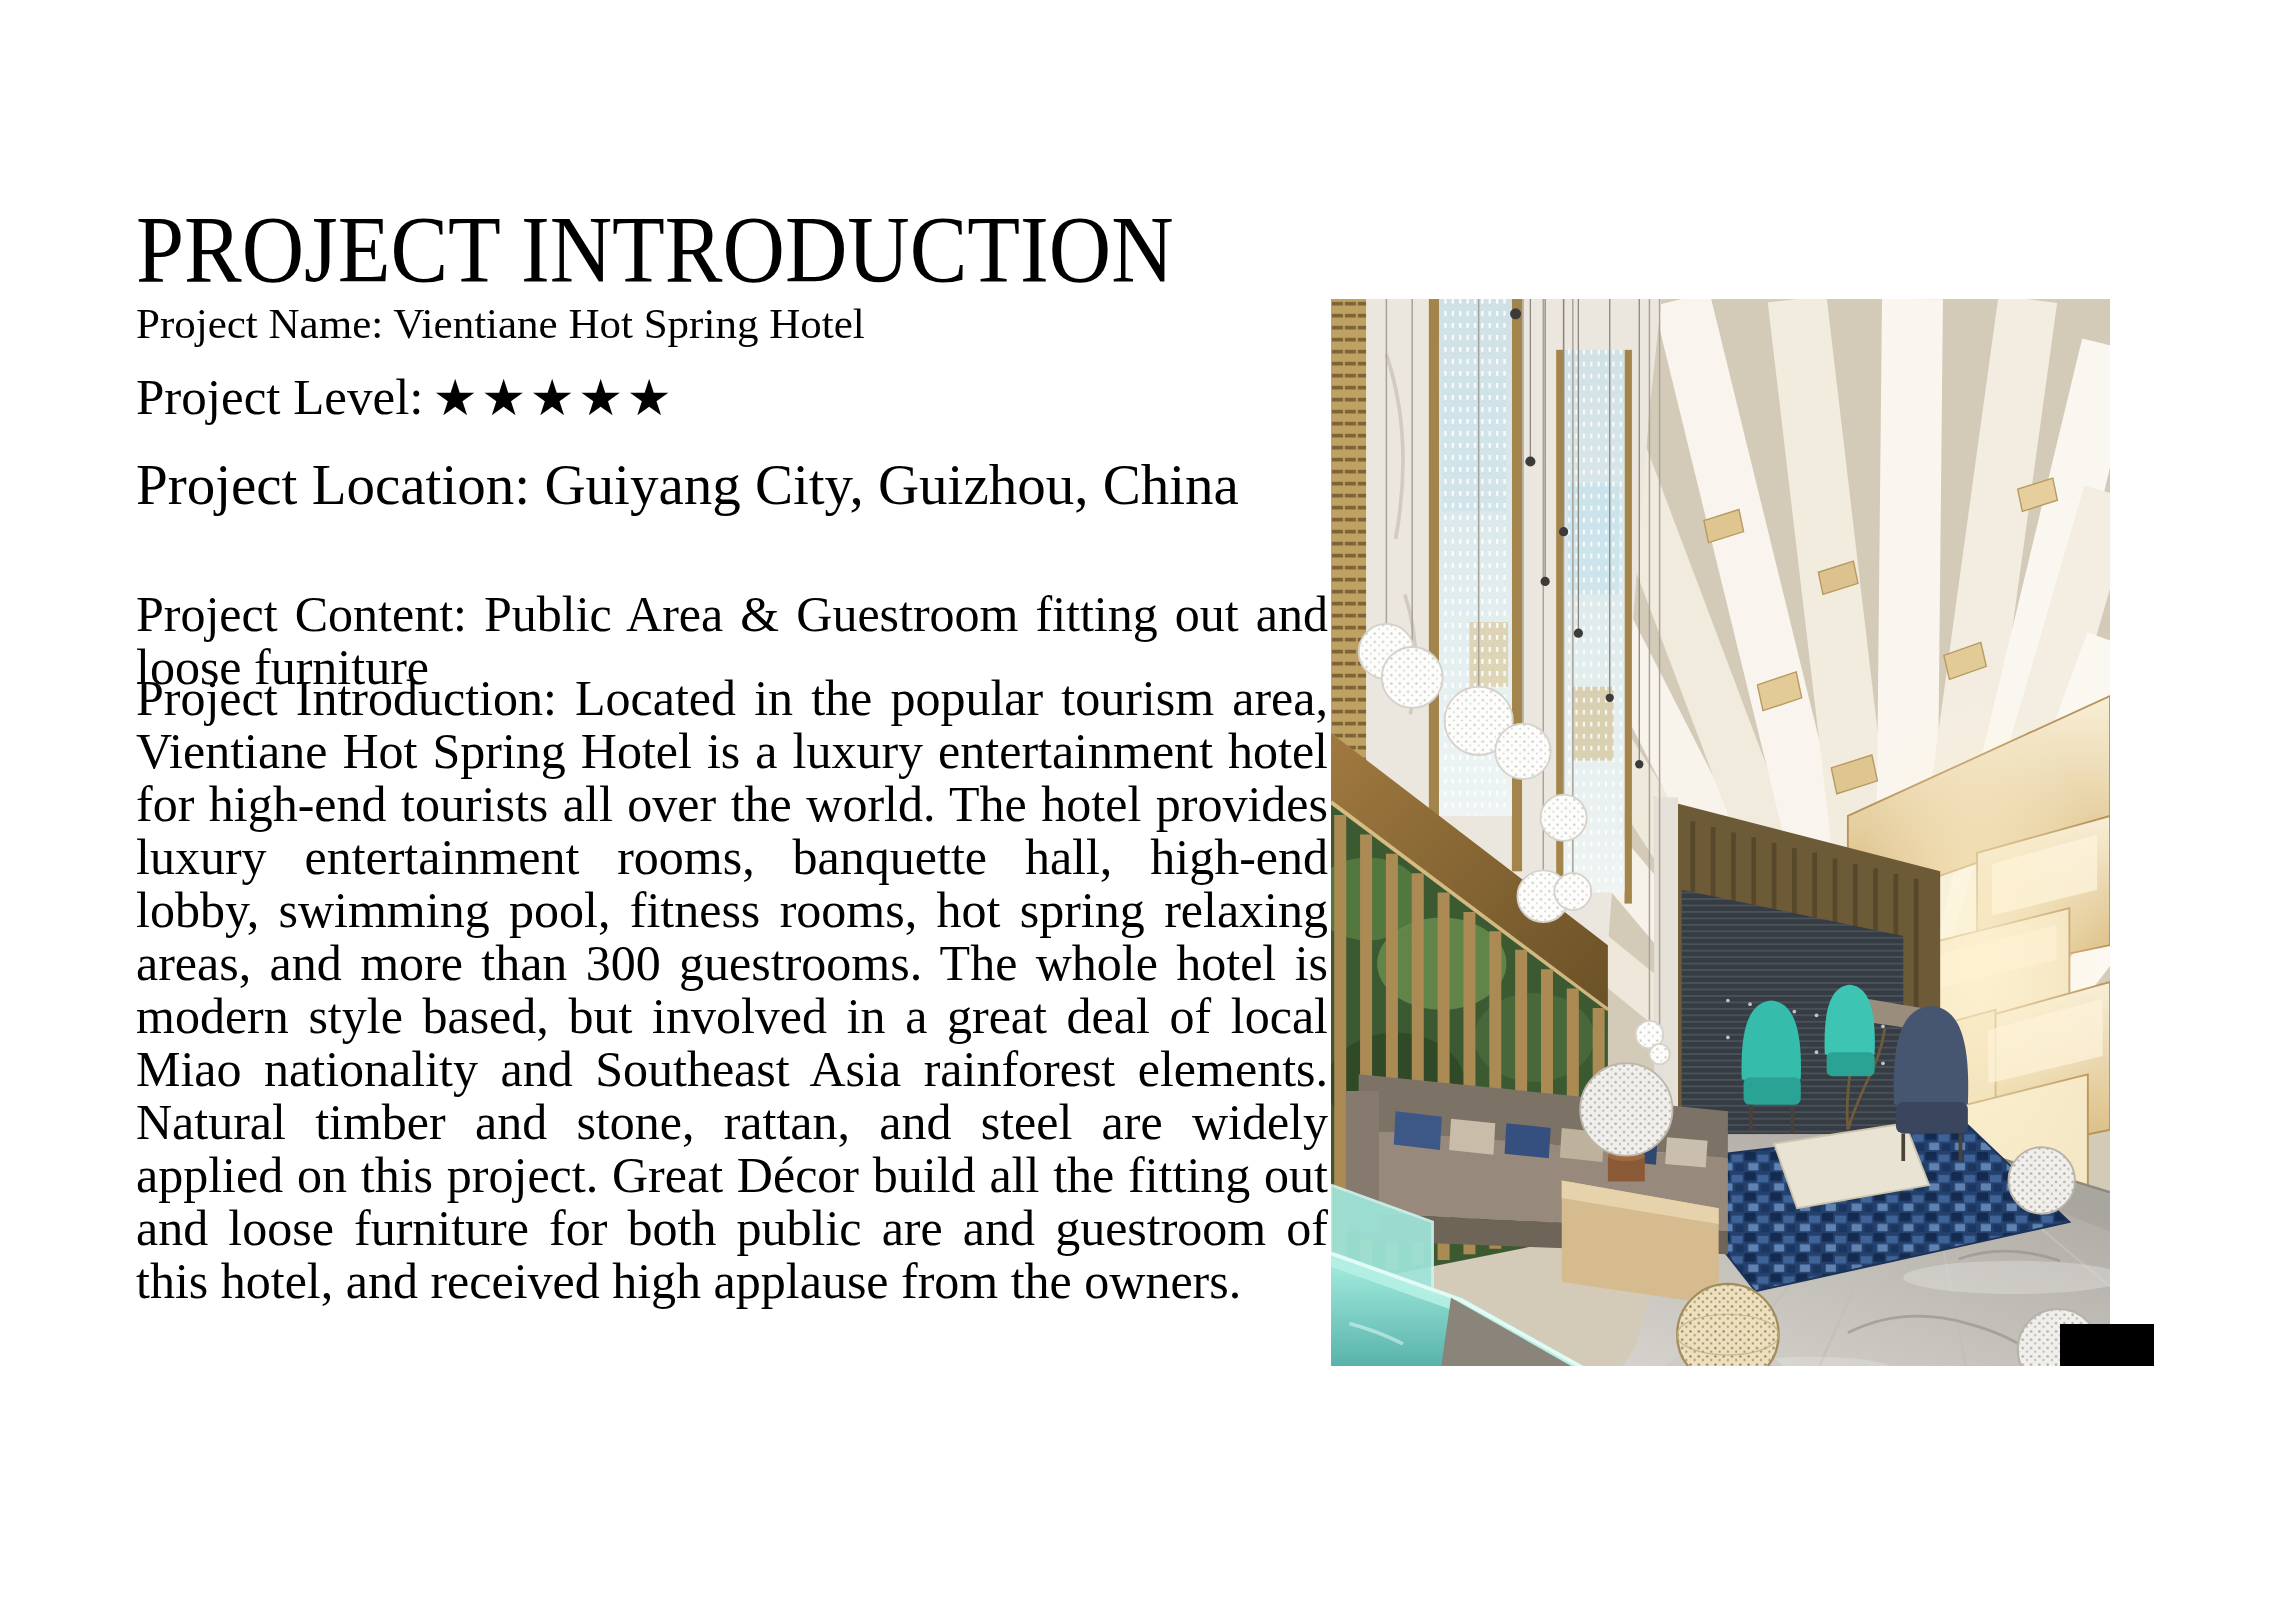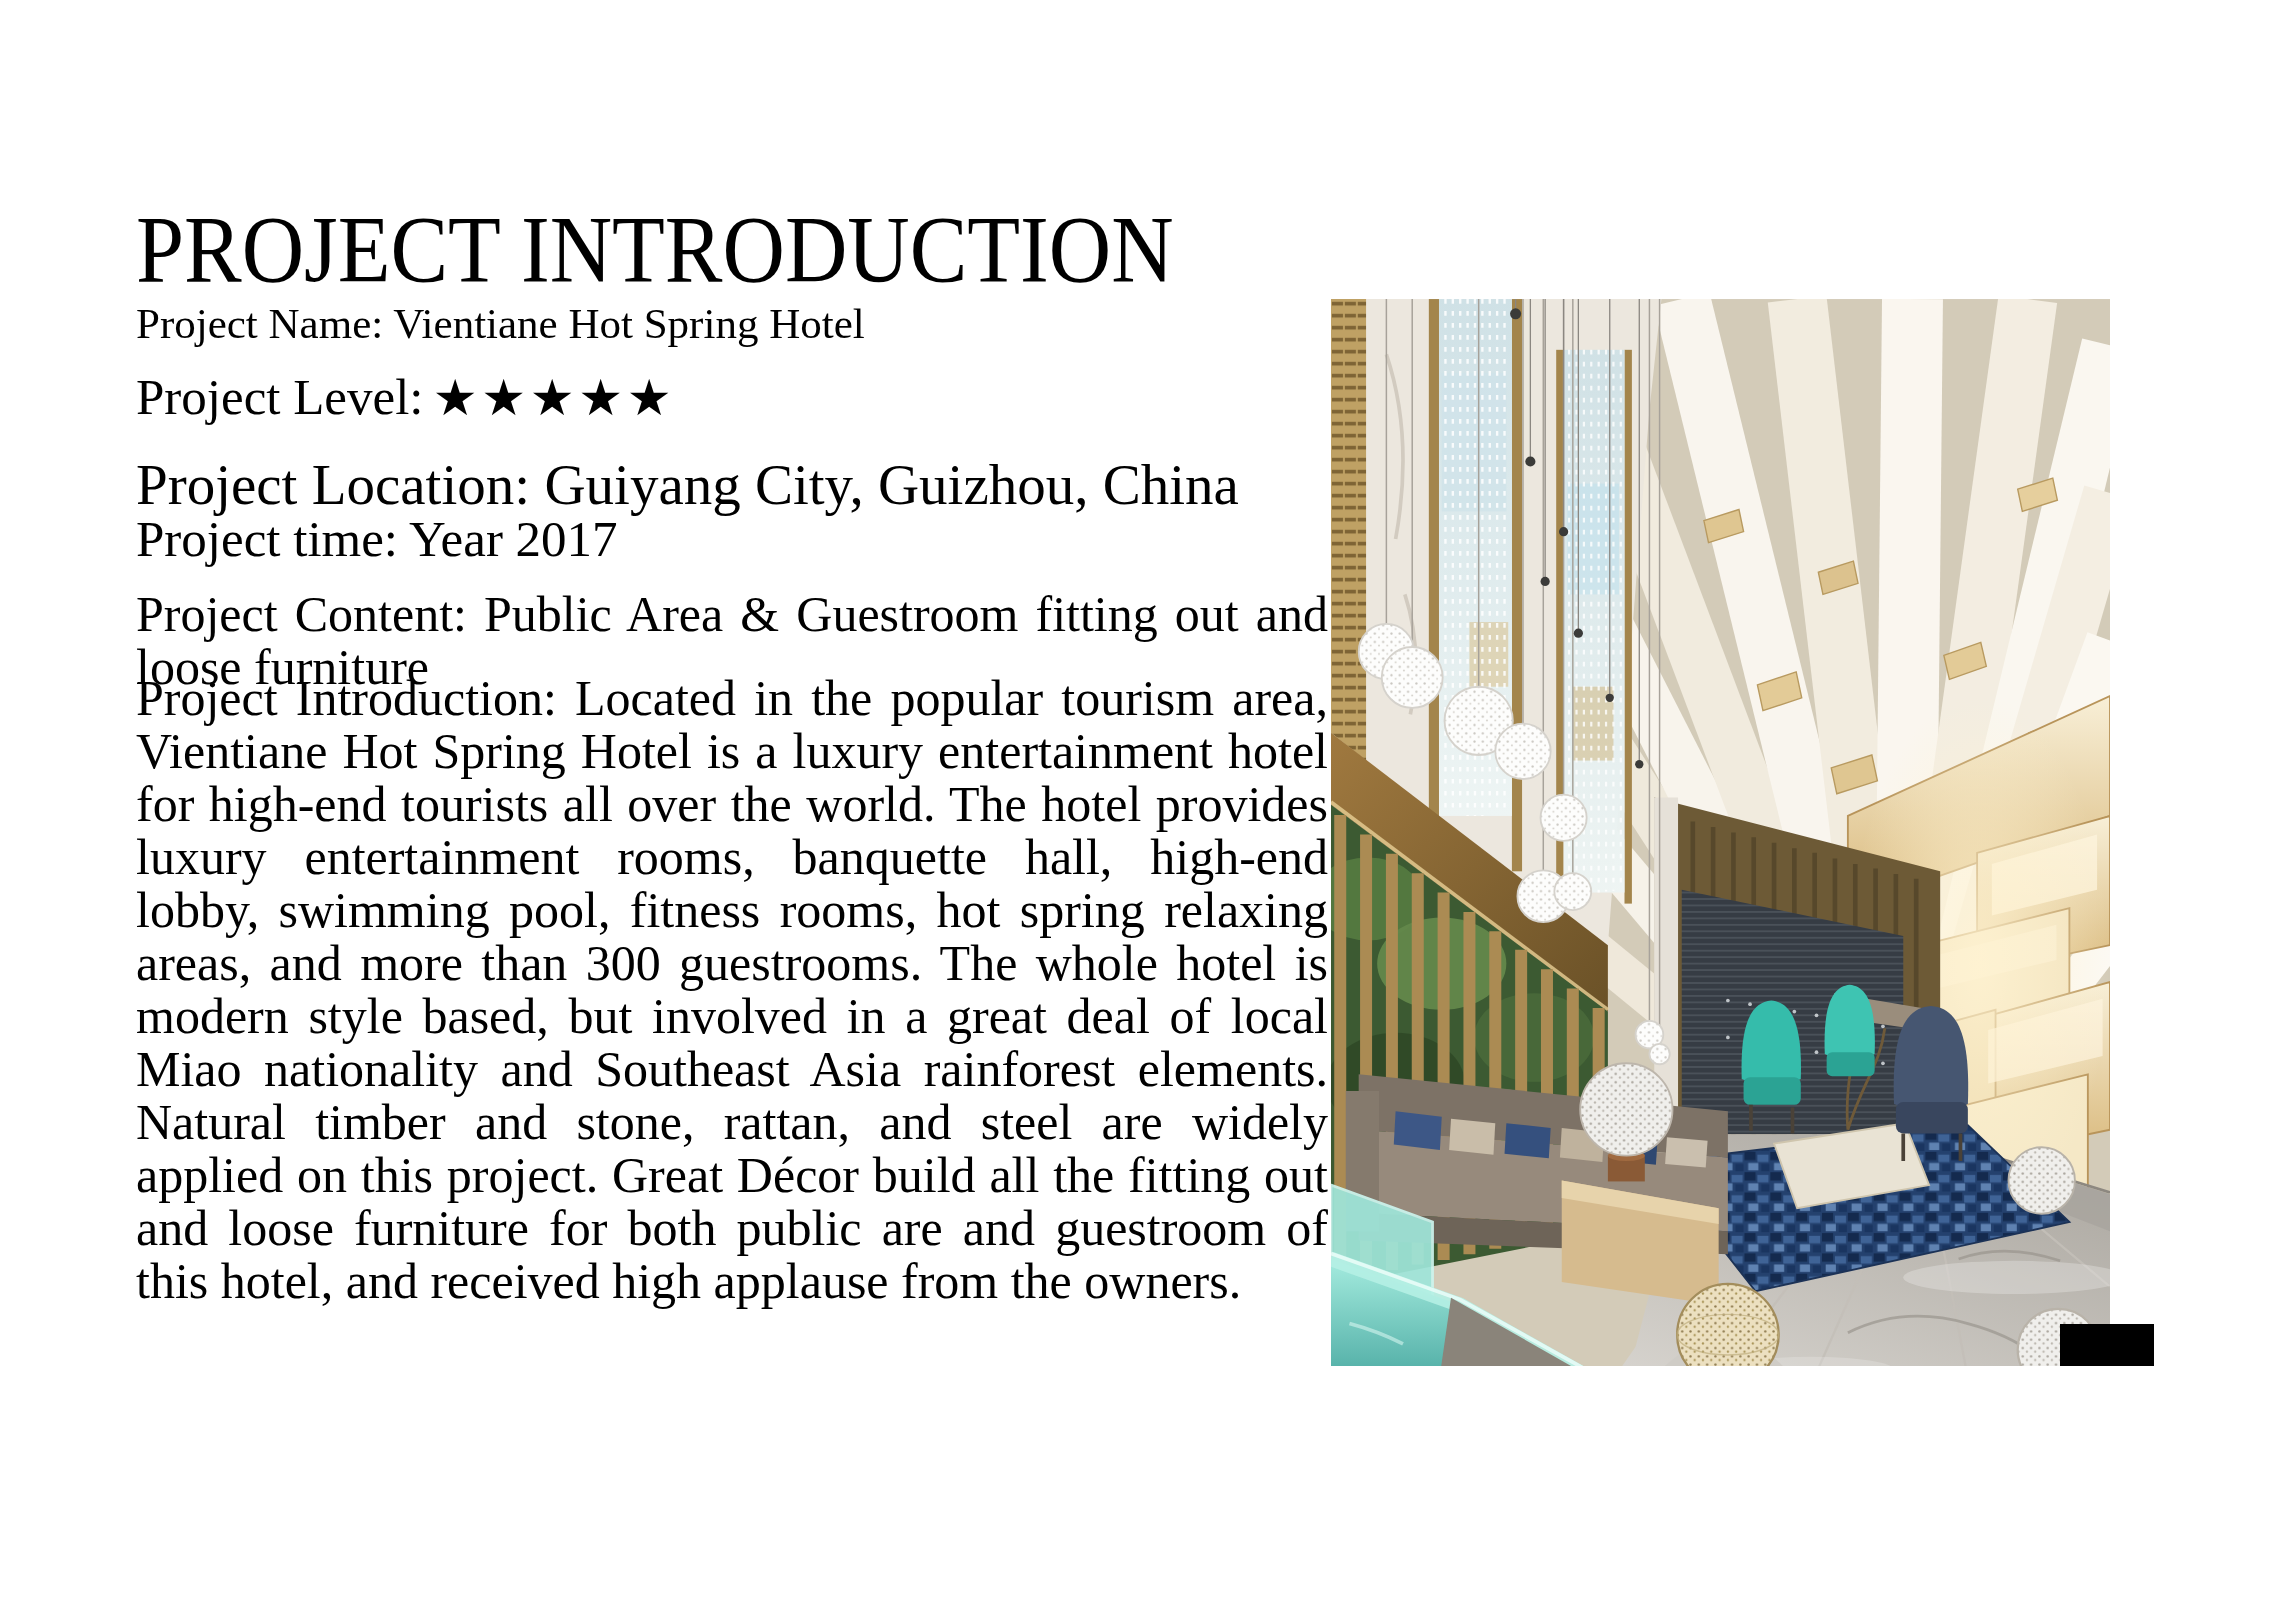--- a/index.html
+++ b/index.html
@@ -36,21 +36,20 @@
 <div class="page">
 
   <h1 class="page-title">PROJECT INTRODUCTION</h1>
 
   <div class="detail d-name">Project Name: Vientiane Hot Spring Hotel</div>
 
   <div class="detail d-level"><span>Project Level:</span><span class="stars">★★★★★</span></div>
 
   <div class="detail d-location">Project Location: Guiyang City, Guizhou, China</div>
 
-  <div class="detail d-time">Project time: Year 2017</div>
 
   <div class="para p-content">Project Content: Public Area &amp; Guestroom fitting out and loose furniture</div>
 
   <div class="para p-intro">Project Introduction: Located in the popular tourism area, Vientiane Hot Spring Hotel is a luxury entertainment hotel for high-end tourists all over the world. The hotel provides luxury entertainment rooms, banquette hall, high-end lobby, swimming pool, fitness rooms, hot spring relaxing areas, and more than 300 guestrooms. The whole hotel is modern style based, but involved in a great deal of local Miao nationality and Southeast Asia rainforest elements. Natural timber and stone, rattan, and steel are widely applied on this project. Great Décor build all the fitting out and loose furniture for both public are and guestroom of this hotel, and received high applause from the owners.</div>
 
   <div class="photo-frame">
     <svg viewBox="0 0 844 1222" xmlns="http://www.w3.org/2000/svg">
       <defs>
         <linearGradient id="onyxG" x1="0" y1="0" x2="0" y2="1">
           <stop offset="0" stop-color="#f8efd7"></stop>

